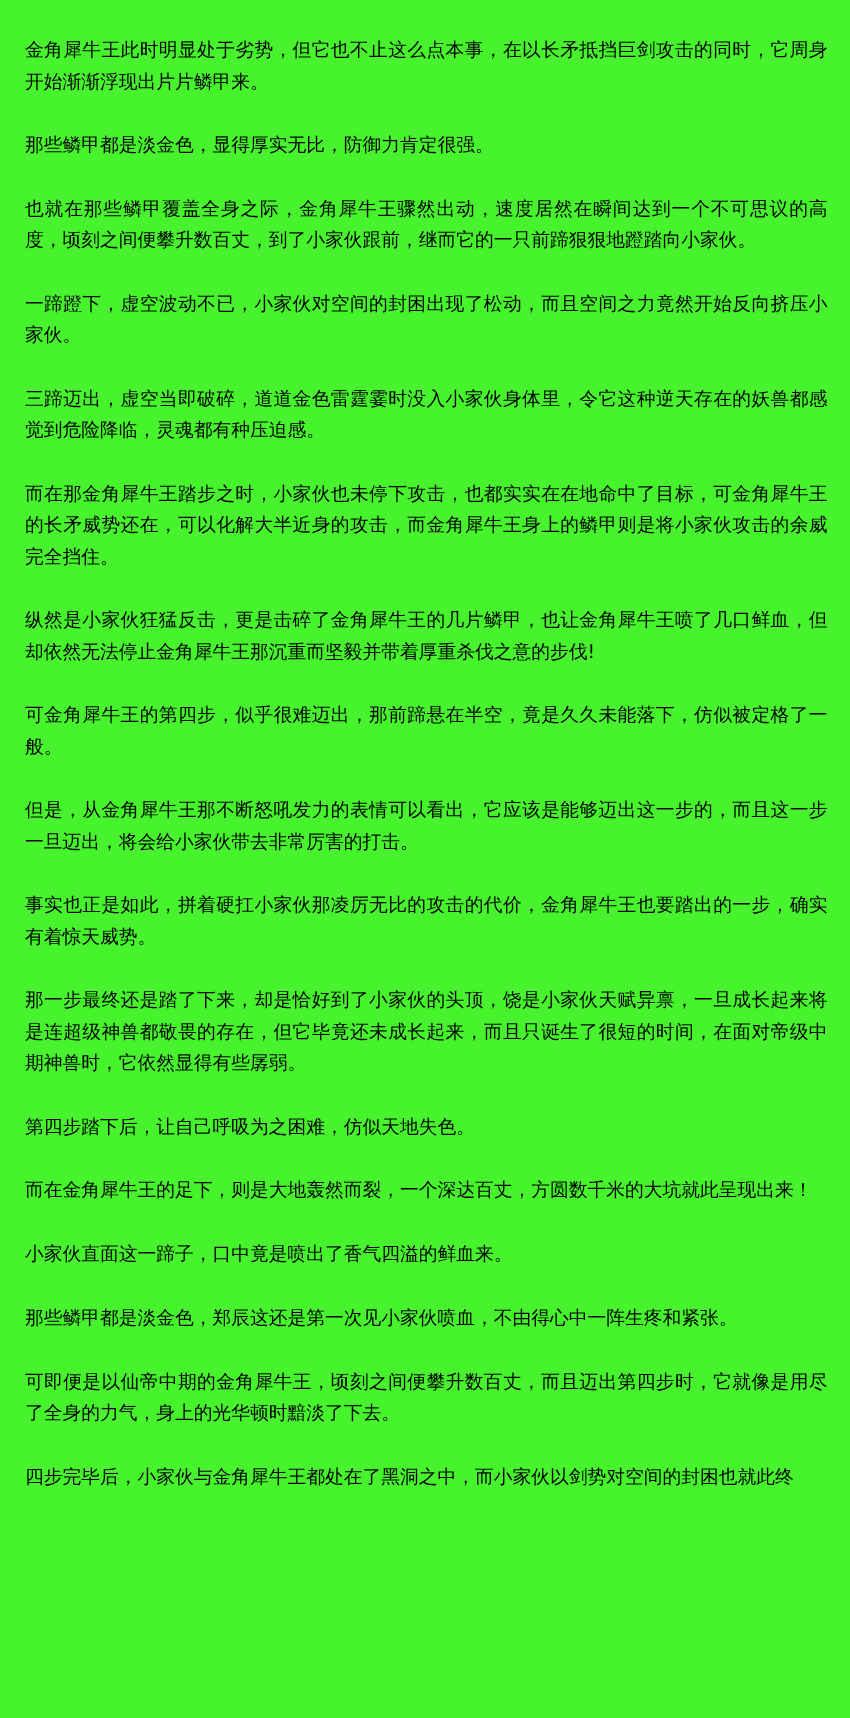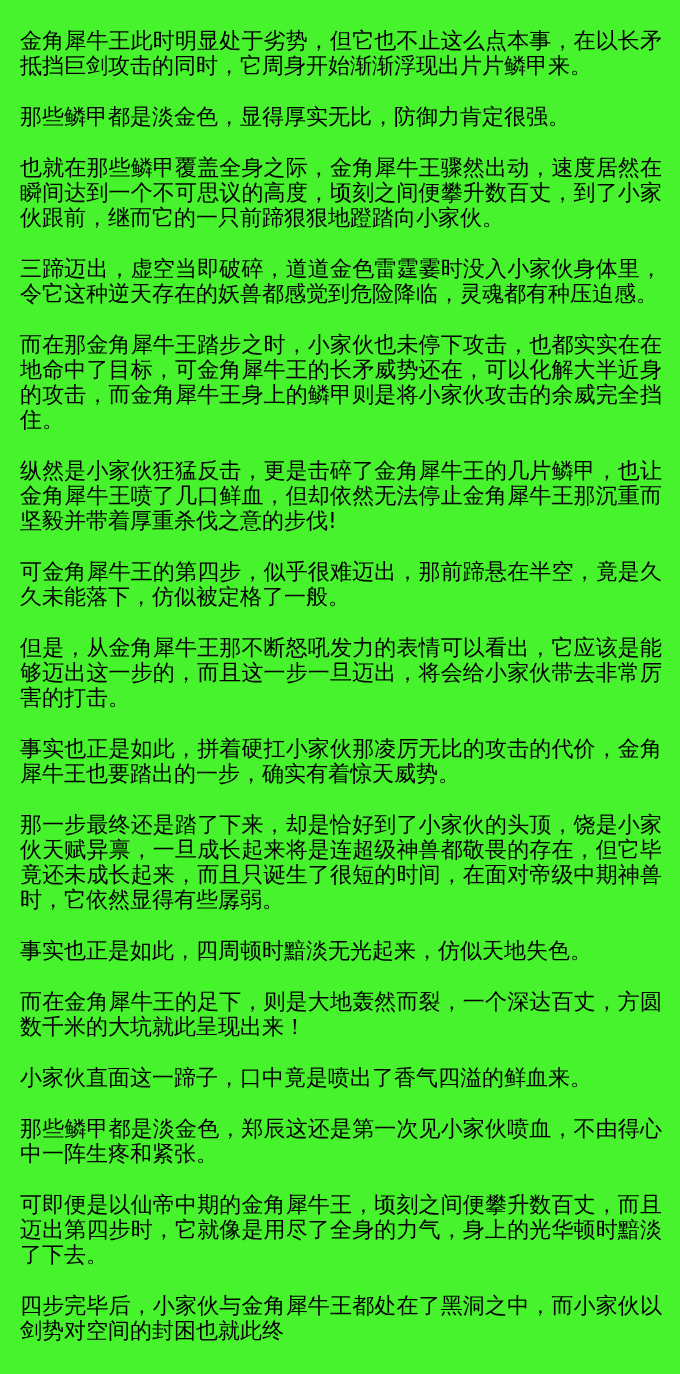--- a/index.html
+++ b/index.html
@@ -15,41 +15,42 @@
   }
   main.reading-page {
     box-sizing: border-box;
     width: 680px;
     height: 1374px;
     padding: 28px 18px 0 20px;
     overflow: hidden;
   }
   p.para {
     margin: 0 0 26px 0;
-    font-size: 22px;
+    font-size: 15px;
     line-height: 25px;
     color: #000000;
     text-align: justify;
     letter-spacing: 0px;
     word-break: break-all;
   }
 </style>
 </head>
 <body style="background: rgb(71, 243, 44); color: rgb(0, 0, 0);">
 
 <main class="reading-page">
   <p class="para">金角犀牛王此时明显处于劣势，但它也不止这么点本事，在以长矛抵挡巨剑攻击的同时，它周身开始渐渐浮现出片片鳞甲来。</p>
   <p class="para">那些鳞甲都是淡金色，显得厚实无比，防御力肯定很强。</p>
   <p class="para">也就在那些鳞甲覆盖全身之际，金角犀牛王骤然出动，速度居然在瞬间达到一个不可思议的高度，顷刻之间便攀升数百丈，到了小家伙跟前，继而它的一只前蹄狠狠地蹬踏向小家伙。</p>
+  <p class="para">一蹄蹬下，虚空波动不已，小家伙对空间的封困出现了松动，而且空间之力竟然开始反向挤压小家伙。</p>
   <p class="para">三蹄迈出，虚空当即破碎，道道金色雷霆霎时没入小家伙身体里，令它这种逆天存在的妖兽都感觉到危险降临，灵魂都有种压迫感。</p>
   <p class="para">而在那金角犀牛王踏步之时，小家伙也未停下攻击，也都实实在在地命中了目标，可金角犀牛王的长矛威势还在，可以化解大半近身的攻击，而金角犀牛王身上的鳞甲则是将小家伙攻击的余威完全挡住。</p>
   <p class="para">纵然是小家伙狂猛反击，更是击碎了金角犀牛王的几片鳞甲，也让金角犀牛王喷了几口鲜血，但却依然无法停止金角犀牛王那沉重而坚毅并带着厚重杀伐之意的步伐!</p>
   <p class="para">可金角犀牛王的第四步，似乎很难迈出，那前蹄悬在半空，竟是久久未能落下，仿似被定格了一般。</p>
   <p class="para">但是，从金角犀牛王那不断怒吼发力的表情可以看出，它应该是能够迈出这一步的，而且这一步一旦迈出，将会给小家伙带去非常厉害的打击。</p>
   <p class="para">事实也正是如此，拼着硬扛小家伙那凌厉无比的攻击的代价，金角犀牛王也要踏出的一步，确实有着惊天威势。</p>
   <p class="para">那一步最终还是踏了下来，却是恰好到了小家伙的头顶，饶是小家伙天赋异禀，一旦成长起来将是连超级神兽都敬畏的存在，但它毕竟还未成长起来，而且只诞生了很短的时间，在面对帝级中期神兽时，它依然显得有些孱弱。</p>
-  <p class="para">事实也正是如此，四周顿时黯淡无光起来，仿似天地失色。</p>
+  <p class="para">第四步踏下后，让自己呼吸为之困难，仿似天地失色。</p>
   <p class="para">而在金角犀牛王的足下，则是大地轰然而裂，一个深达百丈，方圆数千米的大坑就此呈现出来！</p>
   <p class="para">小家伙直面这一蹄子，口中竟是喷出了香气四溢的鲜血来。</p>
   <p class="para">那些鳞甲都是淡金色，郑辰这还是第一次见小家伙喷血，不由得心中一阵生疼和紧张。</p>
   <p class="para">可即便是以仙帝中期的金角犀牛王，顷刻之间便攀升数百丈，而且迈出第四步时，它就像是用尽了全身的力气，身上的光华顿时黯淡了下去。</p>
   <p class="para">四步完毕后，小家伙与金角犀牛王都处在了黑洞之中，而小家伙以剑势对空间的封困也就此终</p>
 </main>
 
 </body></html>

